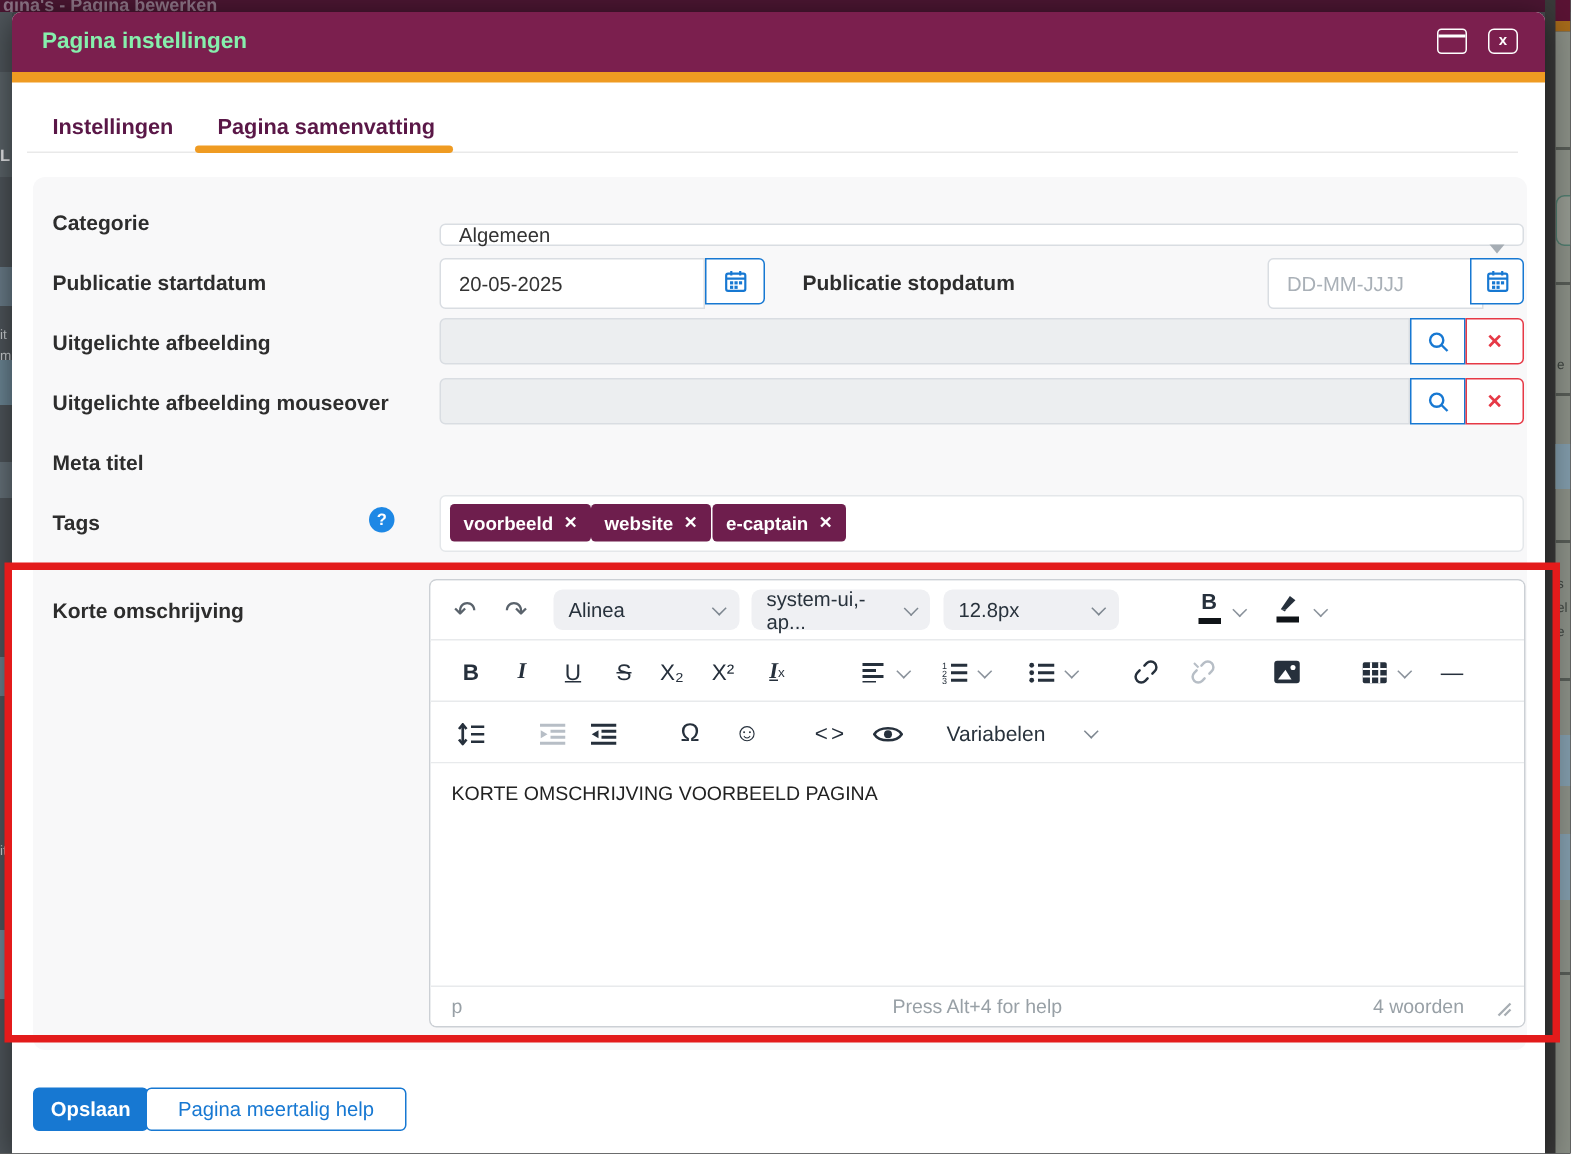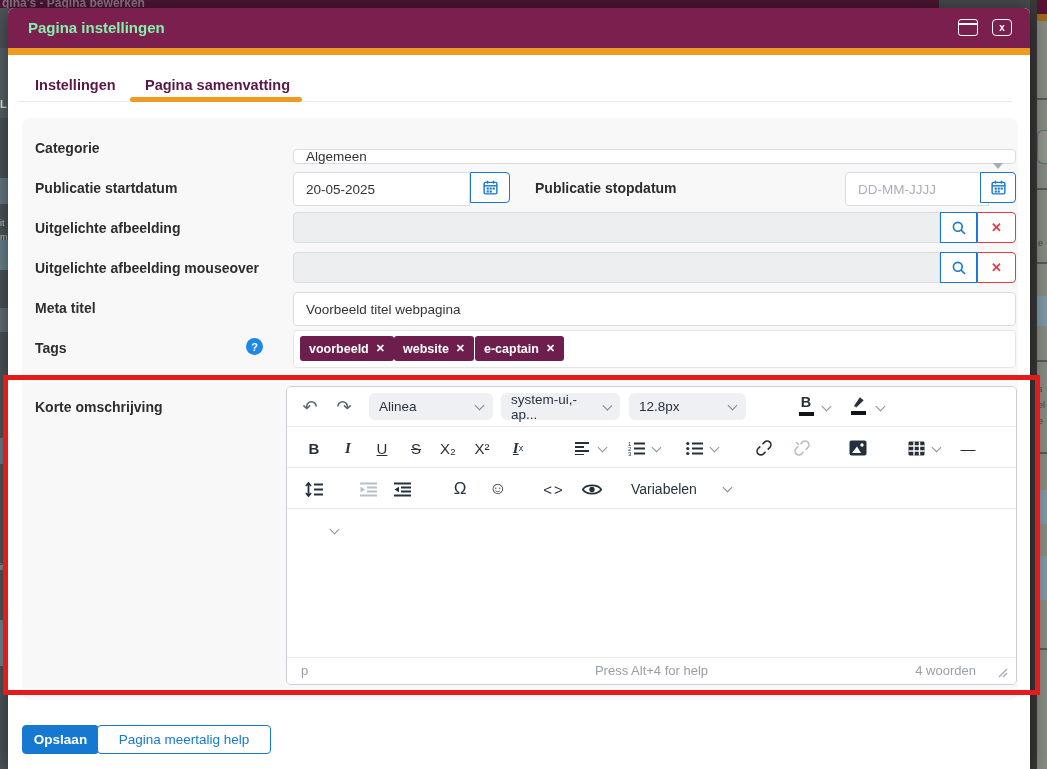--- a/index.html
+++ b/index.html
@@ -1,21 +1,21 @@
 <!DOCTYPE html>
 <html><head>
 <meta charset="utf-8">
 <style>
   * { margin:0; padding:0; box-sizing:border-box; }
   html,body { background:#3a3a3a; }
   .canvas { position:relative; width:1047px; height:769px; overflow:hidden;
             font-family:"Liberation Sans", sans-serif; background:#454a4e; }
 
   
-  .topstrip { position:absolute; left:0; top:0; width:939px; height:8px; background:#4b1632; z-index:1; }
+  .topstrip { position:absolute; left:0; top:0; width:1047px; height:8px; background:#4b1632; z-index:1; }
   .toptext { position:absolute; left:2px; top:-4px; font-size:12px; font-weight:700; color:#8d7486; white-space:nowrap; }
   .lstrip { position:absolute; left:0; top:8px; width:8px; height:761px; background:#4f565b; z-index:1; }
   .rstrip { position:absolute; left:1030px; top:0; width:17px; height:769px; background:#3a3a3a; z-index:1; }
   .bgblk { position:absolute; }
   .frag { position:absolute; font-size:9px; color:#cdd1d4; z-index:2; }
 
   
   .modal { position:absolute; left:8px; top:8px; width:1022px; height:761px; background:#fff;
            border-radius:6px 6px 0 0; box-shadow:0 4px 22px rgba(0,0,0,.55); z-index:10; }
   .mhead { position:absolute; left:0; top:0; width:100%; height:40px; background:#7b1f4e; border-radius:6px 6px 0 0; }
@@ -201,21 +201,20 @@
       <svg width="16" height="16" viewBox="0 0 20 20">
           <circle cx="8.5" cy="8.5" r="5.5" stroke="#1778d2" stroke-width="2" fill="none"></circle>
           <line x1="12.7" y1="12.7" x2="17.5" y2="17.5" stroke="#1778d2" stroke-width="2"></line>
         </svg>
     </div>
     <div class="sqbtn b-red" style="left:969px;top:244px;width:39px;border-radius:0 4px 4px 0">
         <span>✕</span>
       </div>
 
     <div class="lbl" style="left:27px;top:292px">Meta titel</div>
-    <input class="field" style="left: 285px; top: 284px; width: 723px; height: 31px; position: absolute;" value="Voorbeeld titel webpagina">
 
     <div class="lbl" style="left:27px;top:332px">Tags</div>
     <div class="help" style="left:238px;top:330px">?</div>
     <div class="field" style="left:285px;top:322px;width:723px;height:38px;border-color:#e4e7ea"></div>
     <div class="chip" style="left:292px;top:328px">
       <span>voorbeeld</span>
       <span class="chipx">✕</span>
     </div>
     <div class="chip" style="left:386px;top:328px">
       <span>website</span>
@@ -419,20 +418,23 @@
               <path d="M1 8.5 C5 2 19 2 23 8.5 C19 15 5 15 1 8.5 Z" stroke="#26303c" stroke-width="2" fill="none"></path>
               <circle cx="12" cy="8.5" r="3.2" fill="#26303c"></circle>
             </svg>
         </div>
         <div class="tsel" style="left:344px;width:100px;background:transparent;padding:0">
             <span style="font-size:14px">Variabelen</span>
             <span class="chv"></span>
           </div>
       </div>
 
+      <div class="econtent">
+        <div class="etext">KORTE OMSCHRIJVING VOORBEELD PAGINA</div>
+      </div>
 
       <div class="estatus">
         <span style="position:absolute;left:14px;top:5px">p</span>
         <span style="position:absolute;left:0;right:0;top:5px;text-align:center">Press Alt+4 for help</span>
         <span style="position:absolute;right:40px;top:5px">4 woorden</span>
         <svg style="position:absolute;right:8px;top:8px" width="12" height="12" viewBox="0 0 12 12">
             <g stroke="#a7adb3" stroke-width="1.5">
               <line x1="3" y1="11" x2="11" y2="3"></line>
               <line x1="7" y1="11" x2="11" y2="7"></line>
             </g>

